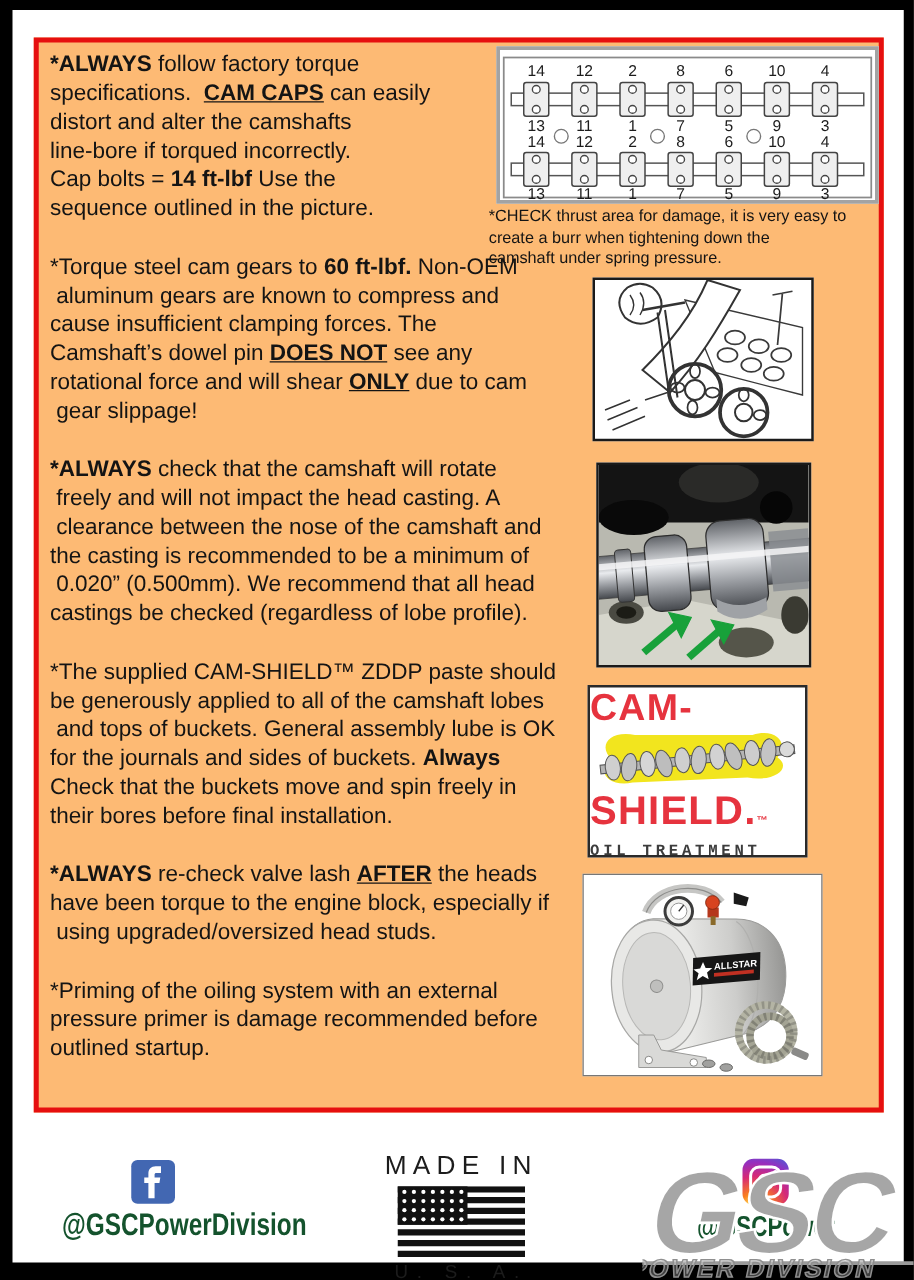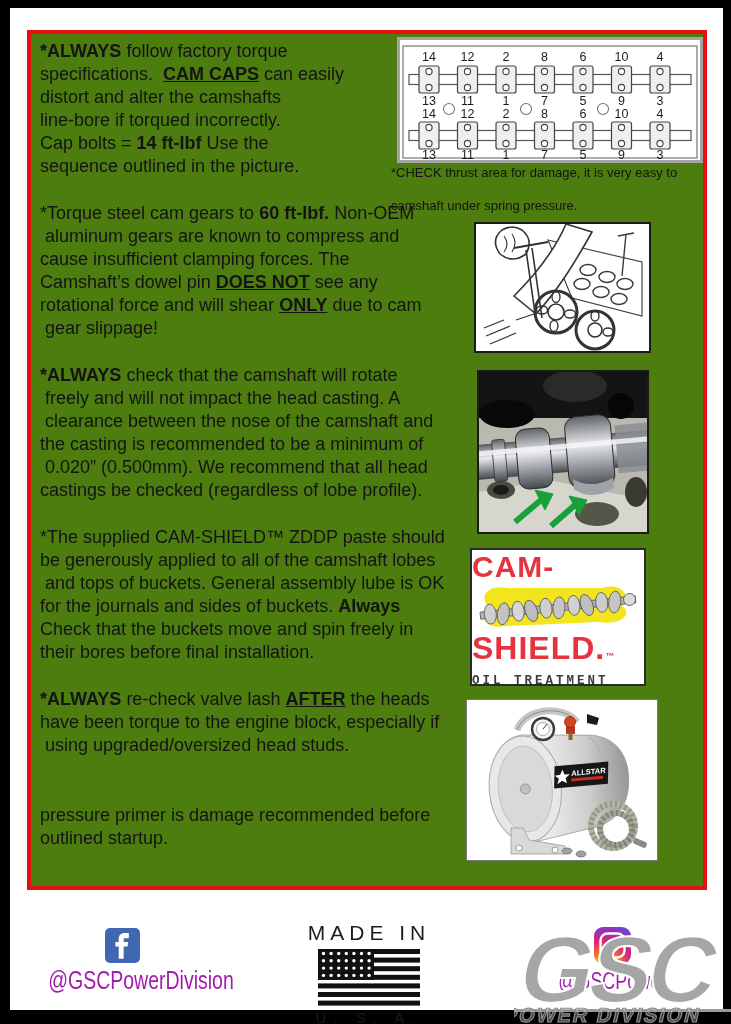--- a/index.html
+++ b/index.html
@@ -1,40 +1,40 @@
 <!DOCTYPE html>
 <html><head>
 <meta charset="utf-8">
 <style>
   html,body{margin:0;padding:0;background:#333;}
   *{box-sizing:border-box;font-family:"Liberation Sans",sans-serif;}
   .page{position:relative;width:731px;height:1024px;background:#000;overflow:hidden;margin:0 auto;}
   .sheet{position:absolute;left:10px;top:8px;width:713px;height:1002px;background:#fff;}
-  .redbox{position:absolute;left:17px;top:22px;width:680px;height:860px;border:4px solid #e60f0f;background:#4d7c0f;}
+  .redbox{position:absolute;left:17px;top:22px;width:680px;height:860px;border:4px solid #e60f0f;background:#fdba74;}
   .para{position:absolute;left:9px;font-size:18px;line-height:23px;color:#141414;white-space:pre;letter-spacing:0;}
   .para .b{font-weight:bold;}
   .para .u{text-decoration:underline;}
   .imgbox{position:absolute;background:#fff;}
   .diagram{left:366px;top:3px;width:306px;height:126px;border:3px solid #a3a3a3;}
   .caption{position:absolute;left:360px;top:131px;width:316px;font-size:13px;line-height:16.5px;color:#141414;white-space:pre;}
   .illus{left:443px;top:188px;width:177px;height:131px;border:2px solid #1a1a1a;}
   .photo{left:446px;top:336px;width:172px;height:164px;border:2px solid #1a1a1a;overflow:hidden;}
   .camshield{left:439px;top:514px;width:176px;height:138px;border:2px solid #2a2a2a;overflow:hidden;}
   .tank{left:435px;top:665px;width:192px;height:162px;border:1px solid #777;overflow:hidden;}
   svg{display:block;}
   .seqnum{font-size:12.5px;fill:#1c1c1c;text-anchor:middle;font-family:"Liberation Sans",sans-serif;}
   
   .cs-top{margin-top:2px;font-size:30px;line-height:30px;font-weight:bold;color:#e6333e;letter-spacing:1px;}
   .cs-main{font-size:32px;line-height:32px;font-weight:bold;color:#e6333e;letter-spacing:1px;}
   .cs-tm{font-size:9px;color:#e6333e;vertical-align:baseline;}
   .cs-sub{margin-top:2px;font-size:12.5px;font-weight:bold;color:#3c3c3c;letter-spacing:3px;font-family:Liberation Mono, monospace;}
   
   .fb-block{position:absolute;left:12px;top:920px;width:200px;text-align:center;}
   .fb-icon{width:35px;height:35px;margin:0 auto;background:#4267b2;border-radius:5px;}
-  .handle{font-weight:normal;color:#a21caf;white-space:nowrap;}
+  .handle{font-weight:bold;color:#14532d;white-space:nowrap;}
   .cond{display:inline-block;transform:scaleX(.78);transform-origin:50% 50%;}
   .fb-handle{font-size:25px;margin-top:3px;}
   .made-block{position:absolute;left:277px;top:897px;width:164px;text-align:center;color:#1c1c1c;}
   .made-in{font-size:21px;letter-spacing:5px;margin-top:16px;}
   .usa{font-size:15px;letter-spacing:7px;margin-top:2px;}
   .flag{margin:4px auto 0 auto;}
   .ig-block{position:absolute;left:520px;top:919px;width:165px;text-align:center;}
   .ig-icon{width:37px;height:37px;margin:0 auto;border-radius:9px;position:relative;
     background:radial-gradient(circle at 28% 110%, #fdf064 8%, #fa7e1e 28%, #d62976 55%, #962fbf 78%, #4f5bd5 98%);}
   .ig-handle{font-size:23px;margin-top:4px;}
@@ -45,21 +45,21 @@
 
 <div class="page">
   <div class="sheet">
     <div class="redbox">
 
       <div class="para" style="top:6px"><span class="b">*ALWAYS</span><span> follow factory torque</span><br><span>specifications.  </span><span class="b u">CAM CAPS</span><span> can easily</span><br><span>distort and alter the camshafts</span><br><span>line-bore if torqued incorrectly.</span><br><span>Cap bolts = </span><span class="b">14 ft-lbf</span><span> Use the</span><br><span>sequence outlined in the picture.</span></div>
       <div class="para" style="top:168px"><span>*Torque steel cam gears to </span><span class="b">60 ft-lbf.</span><span> Non-OEM</span><br><span> aluminum gears are known to compress and</span><br><span>cause insufficient clamping forces. The</span><br><span>Camshaft’s dowel pin </span><span class="b u">DOES NOT</span><span> see any</span><br><span>rotational force and will shear </span><span class="b u">ONLY</span><span> due to cam</span><br><span> gear slippage!</span></div>
       <div class="para" style="top:330px"><span class="b">*ALWAYS</span><span> check that the camshaft will rotate</span><br><span> freely and will not impact the head casting. A</span><br><span> clearance between the nose of the camshaft and</span><br><span>the casting is recommended to be a minimum of</span><br><span> 0.020” (0.500mm). We recommend that all head</span><br><span>castings be checked (regardless of lobe profile).</span></div>
       <div class="para" style="top:492px"><span>*The supplied CAM-SHIELD™ ZDDP paste should</span><br><span>be generously applied to all of the camshaft lobes</span><br><span> and tops of buckets. General assembly lube is OK</span><br><span>for the journals and sides of buckets. </span><span class="b">Always</span><br><span>Check that the buckets move and spin freely in</span><br><span>their bores before final installation.</span></div>
       <div class="para" style="top:654px"><span class="b">*ALWAYS</span><span> re-check valve lash </span><span class="b u">AFTER</span><span> the heads</span><br><span>have been torque to the engine block, especially if</span><br><span> using upgraded/oversized head studs.</span></div>
-      <div class="para" style="top:747px"><br><span>pressure primer is damage recommended before</span><br><span>outlined startup.</span></div>
+      <div class="para" style="top:747px"><span>*Priming of the oiling system with an external</span><br><span>pressure primer is damage recommended before</span><br><span>outlined startup.</span></div>
 
       <div class="imgbox diagram">
         <svg id="torque-svg" width="302" height="122" viewBox="0 0 302 122">
           <rect x="3" y="6" width="294" height="112" fill="#fff" stroke="#8a8a8a" stroke-width="1.4"></rect>
           <g id="seq-shapes">
               <rect x="9" y="34.5" width="282" height="10" fill="#fff" stroke="#555" stroke-width="1.2"></rect>
               <rect x="19" y="26" width="20" height="27" rx="2" fill="#efefef" stroke="#444" stroke-width="1.2"></rect>
               <circle cx="29" cy="31.5" r="3.1" fill="#fff" stroke="#444" stroke-width="1.1"></circle>
               <circle cx="29" cy="47.5" r="3.1" fill="#fff" stroke="#444" stroke-width="1.1"></circle>
               <rect x="57.5" y="26" width="20" height="27" rx="2" fill="#efefef" stroke="#444" stroke-width="1.2"></rect>
@@ -131,21 +131,21 @@
               <text x="29" y="119" class="seqnum">13</text>
               <text x="67.5" y="119" class="seqnum">11</text>
               <text x="106" y="119" class="seqnum">1</text>
               <text x="144.5" y="119" class="seqnum">7</text>
               <text x="183" y="119" class="seqnum">5</text>
               <text x="221.5" y="119" class="seqnum">9</text>
               <text x="260" y="119" class="seqnum">3</text>
             </g>
         </svg>
       </div>
-      <div class="caption"><span>*CHECK thrust area for damage, it is very easy to</span><br><br><span>camshaft under spring pressure.</span></div>
+      <div class="caption"><span>*CHECK thrust area for damage, it is very easy to</span><br><span>create a burr when tightening down the</span><br><span>camshaft under spring pressure.</span></div>
 
       <div class="imgbox illus">
         <svg width="173" height="127" viewBox="0 0 173 127">
           <g stroke="#3a3a3a" stroke-width="1.4" fill="none">
             <path d="M72,16 L166,38 L166,92 L96,74 Z" stroke-width="1.1"></path>
             <ellipse cx="112" cy="46" rx="8" ry="5.5"></ellipse>
               <ellipse cx="131" cy="53" rx="8" ry="5.5"></ellipse>
             <ellipse cx="149" cy="60" rx="8" ry="5.5"></ellipse>
               <ellipse cx="106" cy="60" rx="8" ry="5.5"></ellipse>
             <ellipse cx="125" cy="68" rx="8" ry="5.5"></ellipse>

